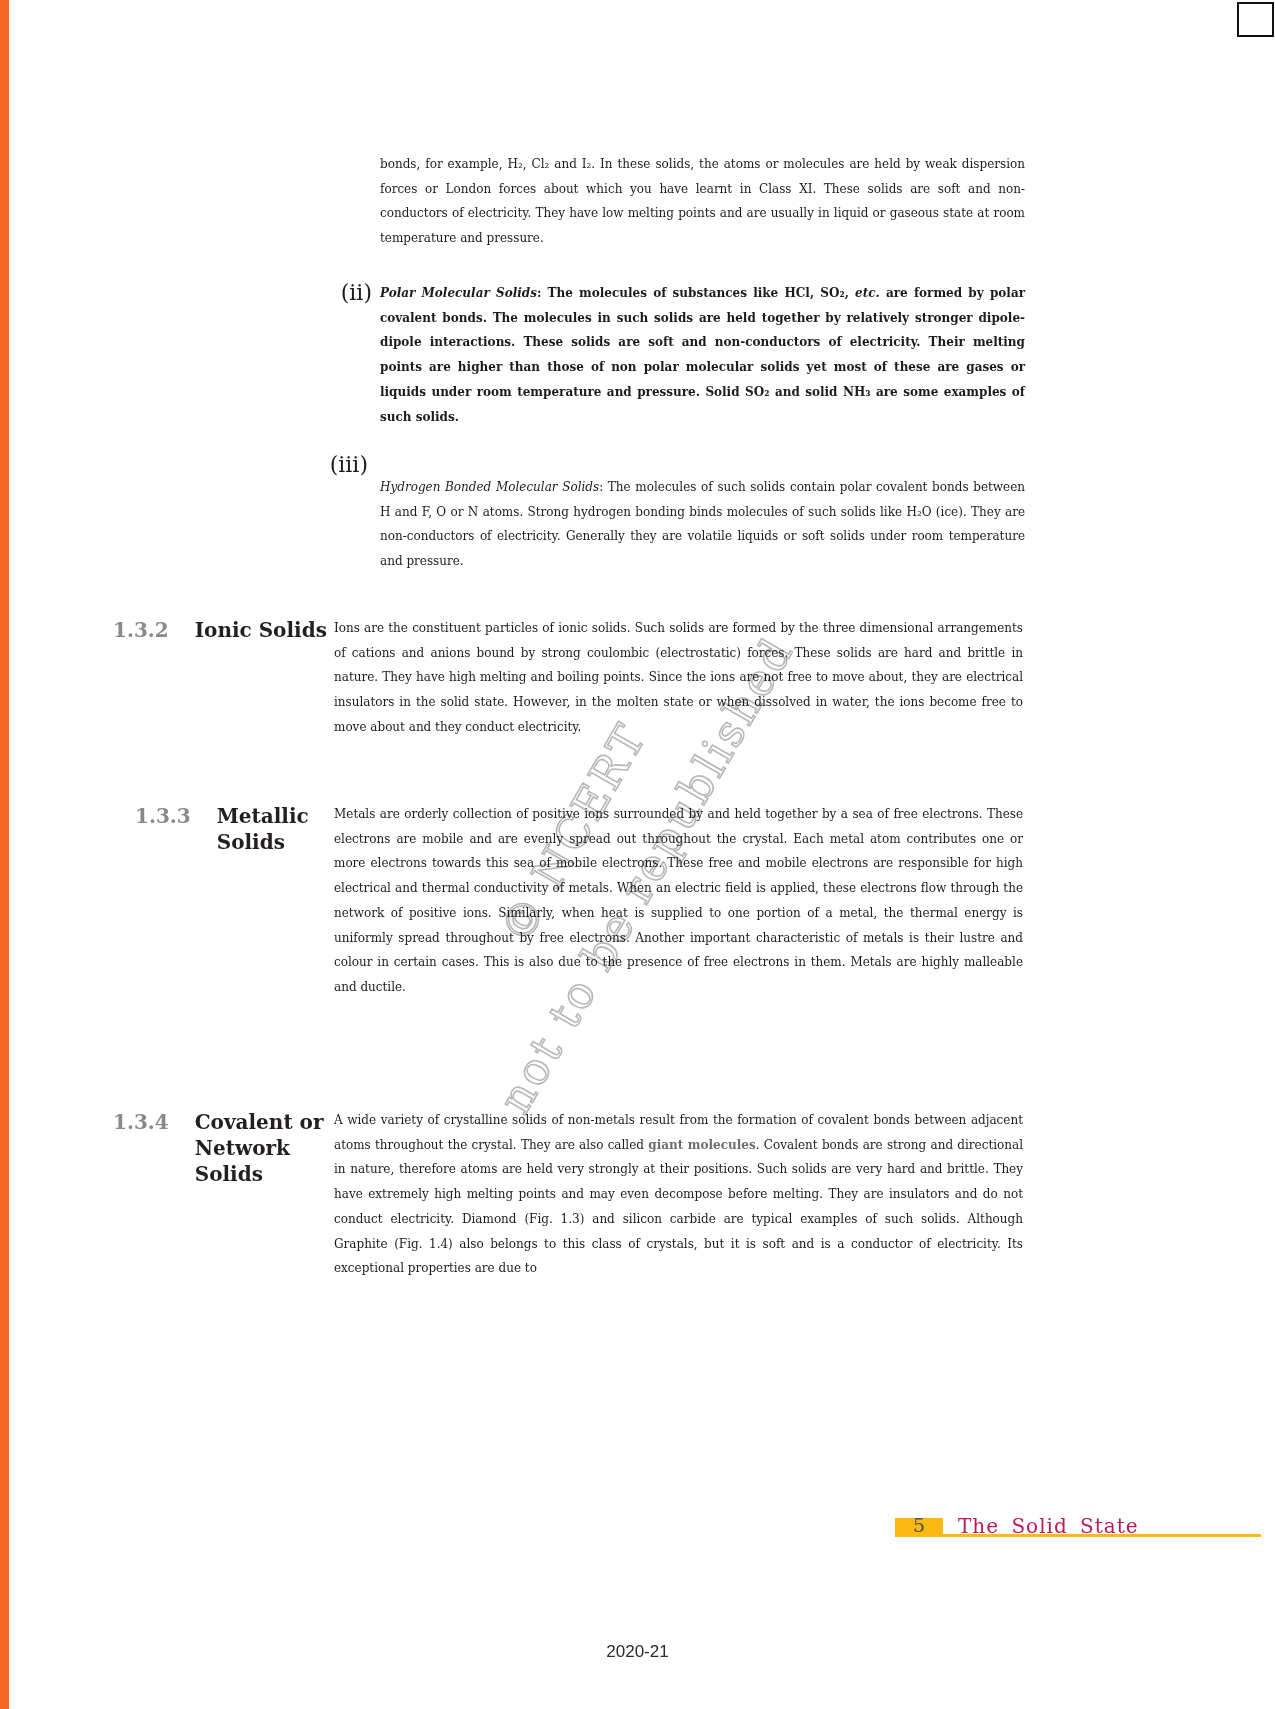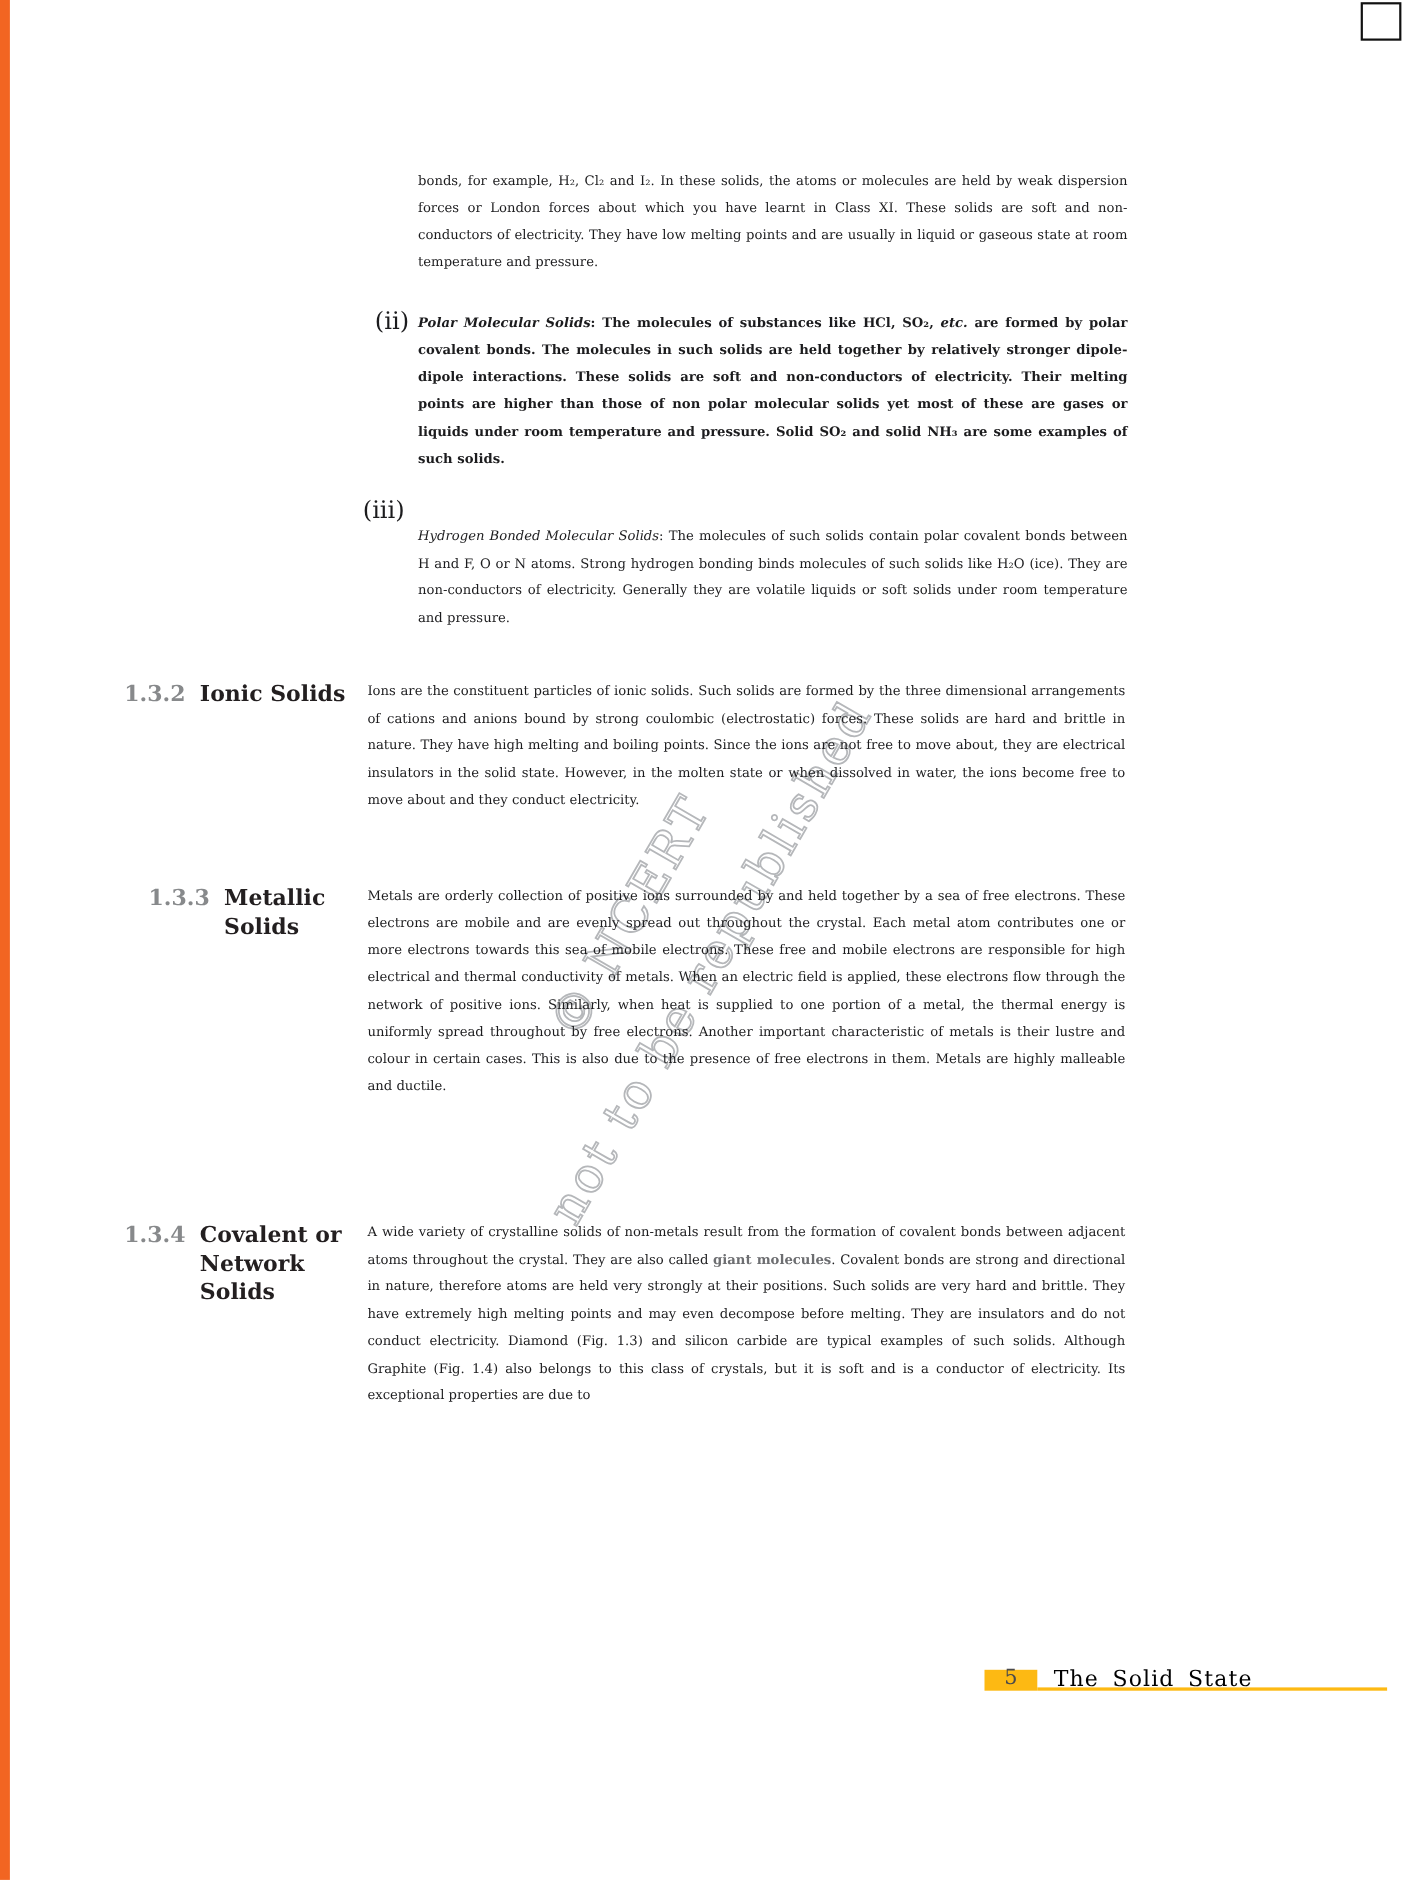--- a/index.html
+++ b/index.html
@@ -30,21 +30,21 @@
   .li-marker  { position: absolute; width: 44px; text-align: right; font-size: 22px; line-height: 24.7px; }
   .marker-ii  { left: 328px; top: 281px; }
   .marker-iii { left: 324px; top: 453px; }
   .item-ii    { left: 380px; top: 281px; width: 645px; font-weight: bold; }
   .item-iii   { left: 380px; top: 475px; width: 645px; }
   .sec-para-0 { left: 334px; top: 616px;  width: 689px; }
   .sec-para-1 { left: 334px; top: 802px;  width: 689px; }
   .sec-para-2 { left: 334px; top: 1108px; width: 689px; }
   .heading {
     position: absolute; left: 113px;
-    display: flex; gap: 13px;
+    display: flex; gap: 26px;
     font-weight: bold; font-size: 20px; line-height: 26px;
     color: #231f20;
   }
   .hd-0 { top: 617px; }
   .hd-1 { top: 803px; margin-left: 22px; }
   .hd-2 { top: 1109px; }
   .hd-num { color: #87898B; font-weight: bold; }
   .run-normal {}
   .run-italic { font-style: italic; }
   .run-bold-gray { font-weight: bold; color: #6d6e71; }
@@ -63,21 +63,21 @@
     background: #FDB913;
     display: flex; align-items: center; justify-content: center;
   }
   .page-num { font-size: 19px; color: #4a4a4c; line-height: 1; position: relative; top: -2px; }
   .footer-rule {
     position: absolute; left: 943px; top: 1534px; width: 318px; height: 3px;
     background: #FDB913;
   }
   .footer-title {
     position: absolute; left: 958px; top: 1514px;
-    font-size: 20px; color: #000000; letter-spacing: 1px; word-spacing: 5px;
+    font-size: 20px; color: #be185d; letter-spacing: 1px; word-spacing: 5px;
     white-space: nowrap;
   }
   .edition {
     position: absolute; left: 0; top: 1642px; width: 1275px;
     text-align: center;
     font-family: "Liberation Sans", "DejaVu Sans", sans-serif;
     font-size: 17px; color: #2b2b2b;
   }
 </style>
 </head>
@@ -127,14 +127,15 @@
     </span>
   </div>
   <div class="para sec-para-2"><span class="run-normal">A wide variety of crystalline solids of non-metals result from the formation of covalent bonds between adjacent atoms throughout the crystal. They are also called </span><span class="run-bold-gray">giant molecules</span><span class="run-normal">. Covalent bonds are strong and directional in nature, therefore atoms are held very strongly at their positions. Such solids are very hard and brittle. They have extremely high melting points and may even decompose before melting. They are insulators and do not conduct electricity. Diamond (Fig. 1.3) and silicon carbide are typical examples of such solids. Although Graphite (Fig. 1.4) also belongs to this class of crystals, but it is soft and is a conductor of electricity. Its exceptional properties are due to</span></div>
 
   <div class="page-box">
     <span class="page-num">5</span>
   </div>
   <div class="footer-rule"></div>
   <div class="footer-title">The Solid State</div>
 
+  <div class="edition">2020-21</div>
 
 </div>
 
 </body></html>

